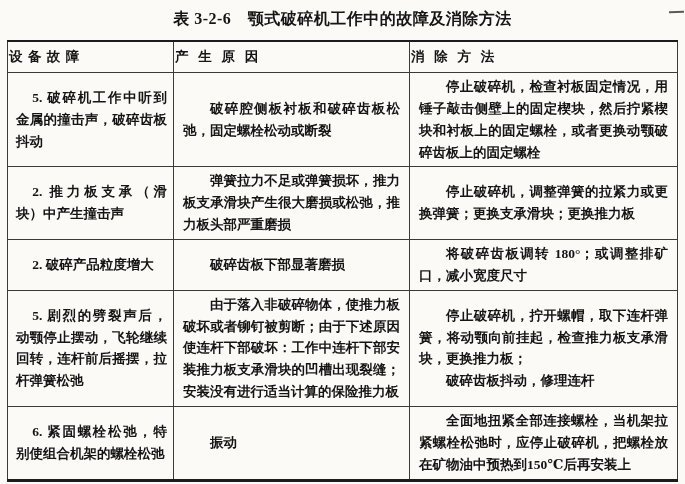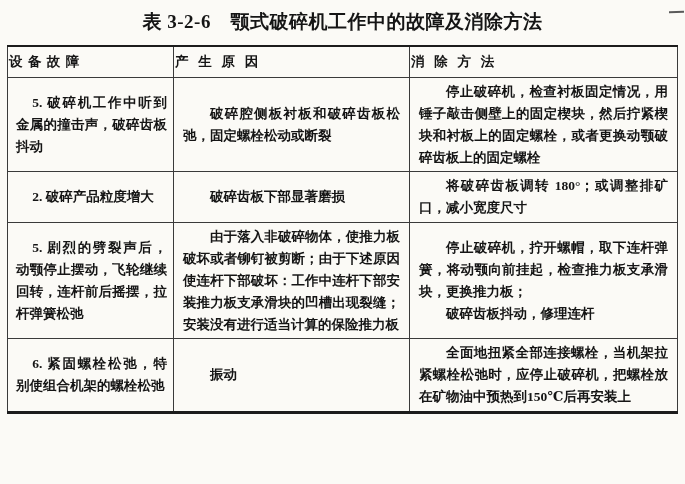--- a/index.html
+++ b/index.html
@@ -11,21 +11,21 @@
     height: 484px;
     background: #fbfaf6;
     overflow: hidden;
     font-family: "Liberation Serif", "DejaVu Serif", serif;
     color: #151515;
     position: relative;
   }
   .page-title {
     text-align: center;
     font-weight: bold;
-    font-size: 19px;
+    font-size: 16px;
     padding-top: 9px;
     letter-spacing: 0.5px;
     white-space: pre;
   }
   .scan-artifact {
     position: absolute;
     top: 11px;
     right: 1px;
     width: 15px;
     height: 2px;
@@ -99,20 +99,32 @@
           <p>5. 破碎机工作中听到金属的撞击声，破碎齿板抖动</p>
         </td>
       <td class="cause-cell">
           <p>破碎腔侧板衬板和破碎齿板松弛，固定螺栓松动或断裂</p>
         </td>
       <td class="remedy-cell">
         <p>停止破碎机，检查衬板固定情况，用锤子敲击侧壁上的固定楔块，然后拧紧楔块和衬板上的固定螺栓，或者更换动颚破碎齿板上的固定螺栓</p>
 
       </td>
     </tr>
+    <tr class="r2">
+      <td class="fault-cell">
+          <p>2. 推力板支承（滑块）中产生撞击声</p>
+        </td>
+      <td class="cause-cell">
+          <p>弹簧拉力不足或弹簧损坏，推力板支承滑块产生很大磨损或松弛，推力板头部严重磨损</p>
+        </td>
+      <td class="remedy-cell">
+        <p>停止破碎机，调整弹簧的拉紧力或更换弹簧；更换支承滑块；更换推力板</p>
+
+      </td>
+    </tr>
     <tr class="r4">
       <td class="fault-cell">
           <p>2. 破碎产品粒度增大</p>
         </td>
       <td class="cause-cell">
           <p>破碎齿板下部显著磨损</p>
         </td>
       <td class="remedy-cell">
         <p>将破碎齿板调转 180°；或调整排矿口，减小宽度尺寸</p>
 

